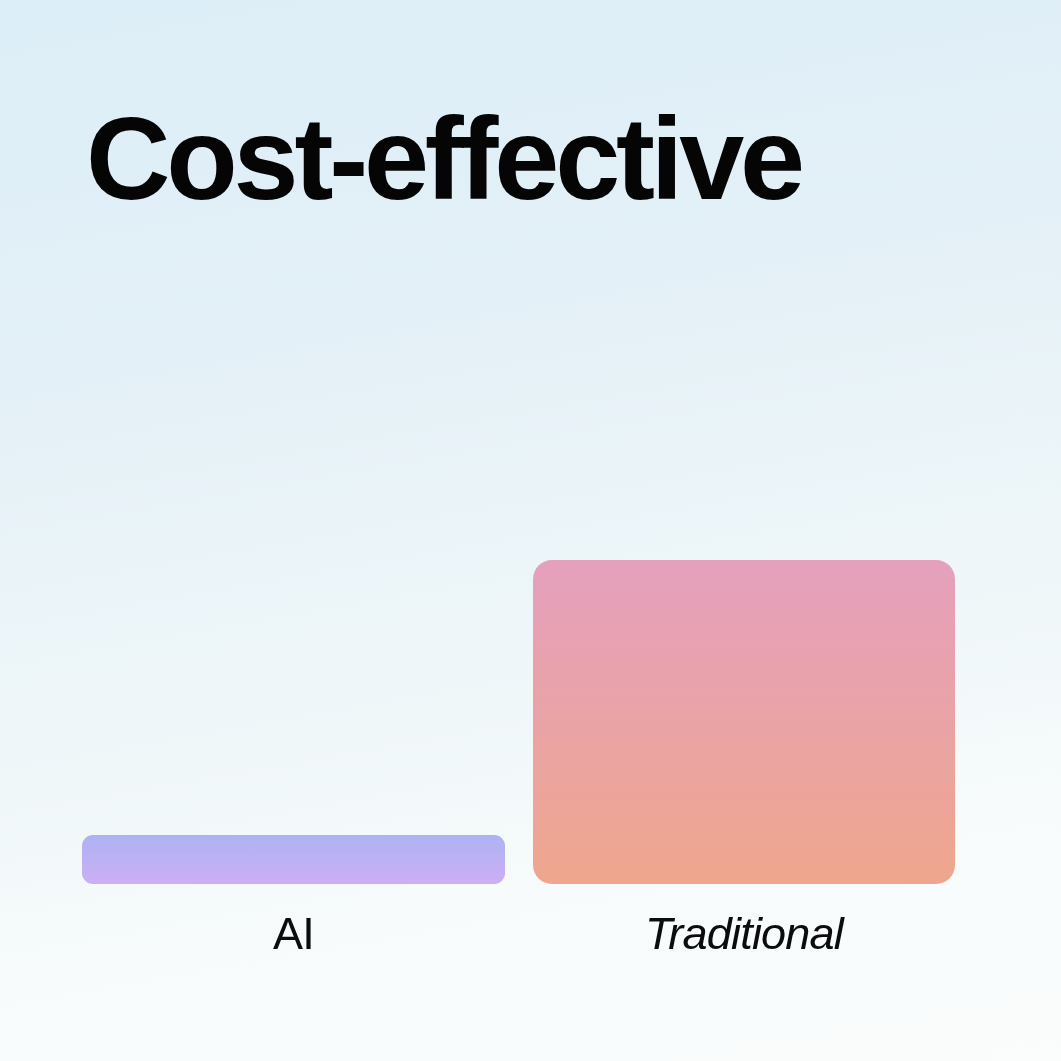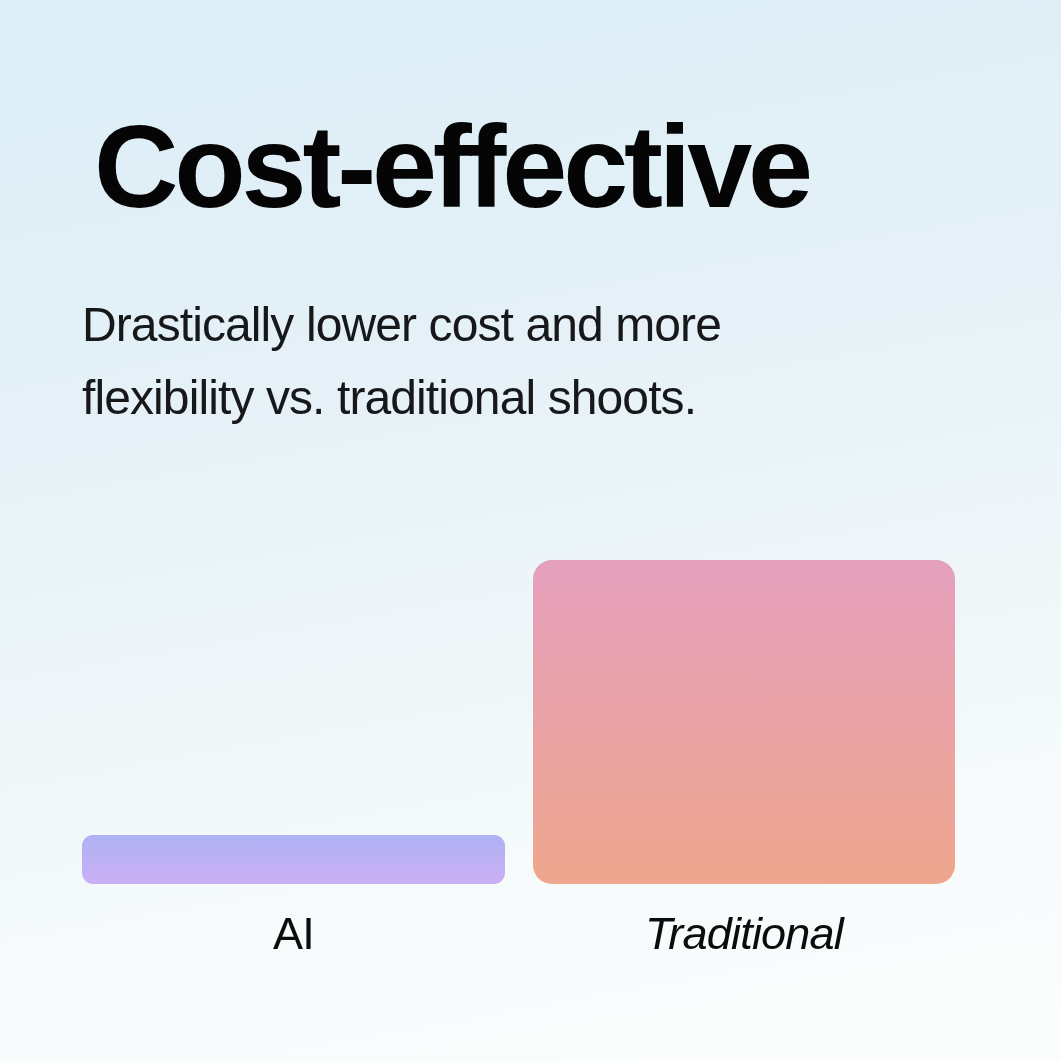--- a/index.html
+++ b/index.html
@@ -24,21 +24,21 @@
 
   
   #text-block {
     position: absolute;
     left: 82px;
     top: 96px;
     width: 880px;
   }
 
   #page-title {
-    margin: 12px;
+    margin: 4px;
     font-size: 117px;
     font-weight: 700;
     line-height: 1.0;
     letter-spacing: -4.2px;
     color: #050505;
     white-space: nowrap;
   }
 
   #page-subtitle {
     margin: 0;
@@ -125,21 +125,20 @@
     font-style: italic;
   }
 </style>
 </head>
 <body>
 
 <div id="card" style="background: linear-gradient(170deg, rgb(220, 238, 247) 0%, rgb(227, 240, 247) 28%, rgb(238, 246, 249) 58%, rgb(247, 251, 251) 80%, rgb(251, 253, 253) 100%);">
 
   <div id="text-block">
     <h1 id="page-title">Cost-effective</h1>
-    <p id="page-subtitle">Drastically lower cost and more flexibility vs. traditional shoots.</p>
   </div>
 
   <div id="chart">
 
     <div id="plot-area">
 
       <div id="bar-group-ai" class="bar-group">
         <div id="bar-ai" class="bar" style="height: 48.6px; background: linear-gradient(rgb(174, 178, 244) 0%, rgb(204, 175, 245) 100%); border-radius: 11px;"></div>
       </div>
 

